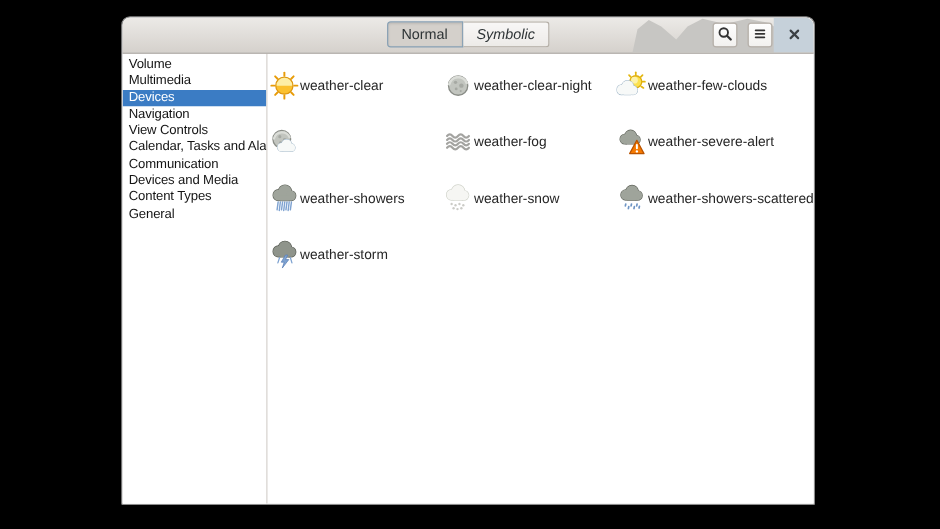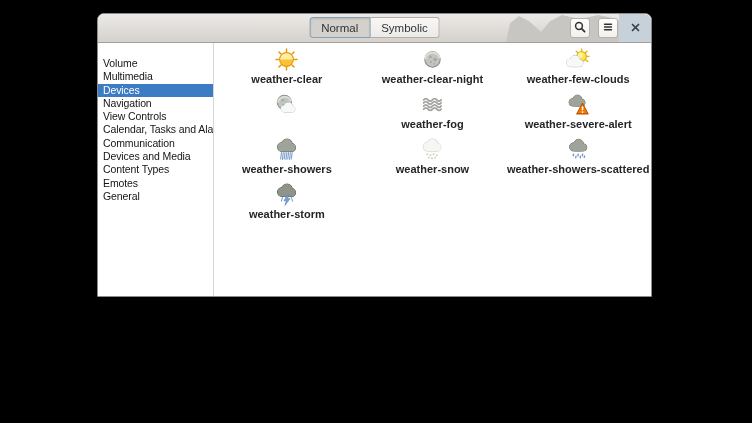--- a/index.html
+++ b/index.html
@@ -1,64 +1,64 @@
 <!DOCTYPE html>
 <html><head>
 <meta charset="utf-8">
 <style>
   html,body { margin:0; padding:0; }
   body {
     width:752px; height:423px; background:#000; position:relative; overflow:hidden;
     font-family:"Liberation Sans", sans-serif;
   }
   .window {
-    position:absolute; left:97px; top:13px; width:555px; height:284px;
+    position:absolute; left:97px; top:13px; width:555px; height:391px;
     background:#fff; border:1px solid #8c8c8c; border-radius:7px 7px 1px 1px;
     box-sizing:border-box; display:flex; flex-direction:column; overflow:hidden;
   }
   .headerbar {
     position:relative; flex:0 0 28px; height:28px;
     background:linear-gradient(#eceae7,#d5d1cc);
     border-bottom:1px solid #a49f99;
   }
   .hb-decor { position:absolute; left:0; top:0; width:100%; height:100%; pointer-events:none; }
   .toggle-group { position:absolute; left:50%; top:3px; transform:translateX(-50%); display:flex; height:21px; z-index:2; }
   .toggle-btn {
     font-size:11.5px; color:#2e3436; display:flex; align-items:center; padding:0 11px;
     background:linear-gradient(#f8f7f6,#edebe8); border:1px solid #b4aea6; cursor:default;
     box-sizing:border-box; white-space:nowrap;
   }
   .toggle-btn.first { border-radius:3px 0 0 3px; }
-  .toggle-btn.last  { border-radius:0 3px 3px 0; border-left:none; }
+  .toggle-btn.last  { border-radius:0 3px 3px 0; border-left:none;font-style:italic; }
   .toggle-btn.active {
     background:#d4d0cb; border-color:#87a0b4;
     box-shadow:inset 0 1px 2px rgba(0,0,0,.12);
   }
   .hb-right { position:absolute; right:7px; top:4px; display:flex; align-items:center; gap:8px; z-index:2; }
   .icon-btn {
     width:20px; height:20px; border-radius:3px; box-sizing:border-box;
     background:linear-gradient(#fefefe,#f2f1ef); border:1px solid #b6b0a9;
     display:flex; align-items:center; justify-content:center;
   }
   .close-btn { width:18px; height:18px; background:none; border:none; display:flex; align-items:center; justify-content:center; }
   .content { flex:1; display:flex; min-height:0; background:#fff; }
   .sidebar {
     flex:0 0 116px; width:116px; box-sizing:border-box;
-    border-right:1px solid #d8d4cf; padding-top:14px; background:#fff; overflow:hidden;
+    border-right:1px solid #d8d4cf; padding-top:2px; background:#fff; overflow:hidden;
   }
   .side-item {
     height:13.3px; line-height:13.3px; font-size:10.5px; letter-spacing:-0.1px;
     padding-left:5px; color:#141414; white-space:nowrap; cursor:default;
   }
   .side-item.selected { background:#3b7cc4; color:#fff; }
   .grid {
     flex:1; display:grid; grid-template-columns:repeat(3,1fr); grid-auto-rows:45px;
     padding-top:3px; align-content:start;
   }
-  .grid-item { display:flex; flex-direction:column; align-items:center; justify-content:flex-start;font-weight:bold; }
+  .grid-item { display:flex; flex-direction:row; align-items:center; justify-content:flex-start; }
   .gi-icon { width:26px; height:26px; display:flex; align-items:center; justify-content:center; }
   .gi-icon svg { width:25px; height:25px; display:block; }
   .gi-label { font-size:11px; color:#262626; margin-top:1px; white-space:nowrap; }
 </style>
 </head>
 <body>
 
 <div class="window">
 
   <div class="headerbar">
@@ -109,21 +109,20 @@
     <div class="sidebar">
         <div class="side-item">Volume</div>
         <div class="side-item">Multimedia</div>
         <div class="side-item selected">Devices</div>
         <div class="side-item">Navigation</div>
         <div class="side-item">View Controls</div>
         <div class="side-item">Calendar, Tasks and Alarms</div>
         <div class="side-item">Communication</div>
         <div class="side-item">Devices and Media</div>
         <div class="side-item">Content Types</div>
-        <div class="side-item">Emotes</div>
         <div class="side-item">General</div>
       </div>
     <div class="grid">
         <div class="grid-item">
           <span class="gi-icon">
             <svg viewBox="0 0 24 24">
     <g stroke="#e89c08" stroke-width="1.5" stroke-linecap="round">
       <line x1="12" y1="2" x2="12" y2="4.4"></line>
                 <line x1="12" y1="19.6" x2="12" y2="22"></line>
       <line x1="2" y1="12" x2="4.4" y2="12"></line>

